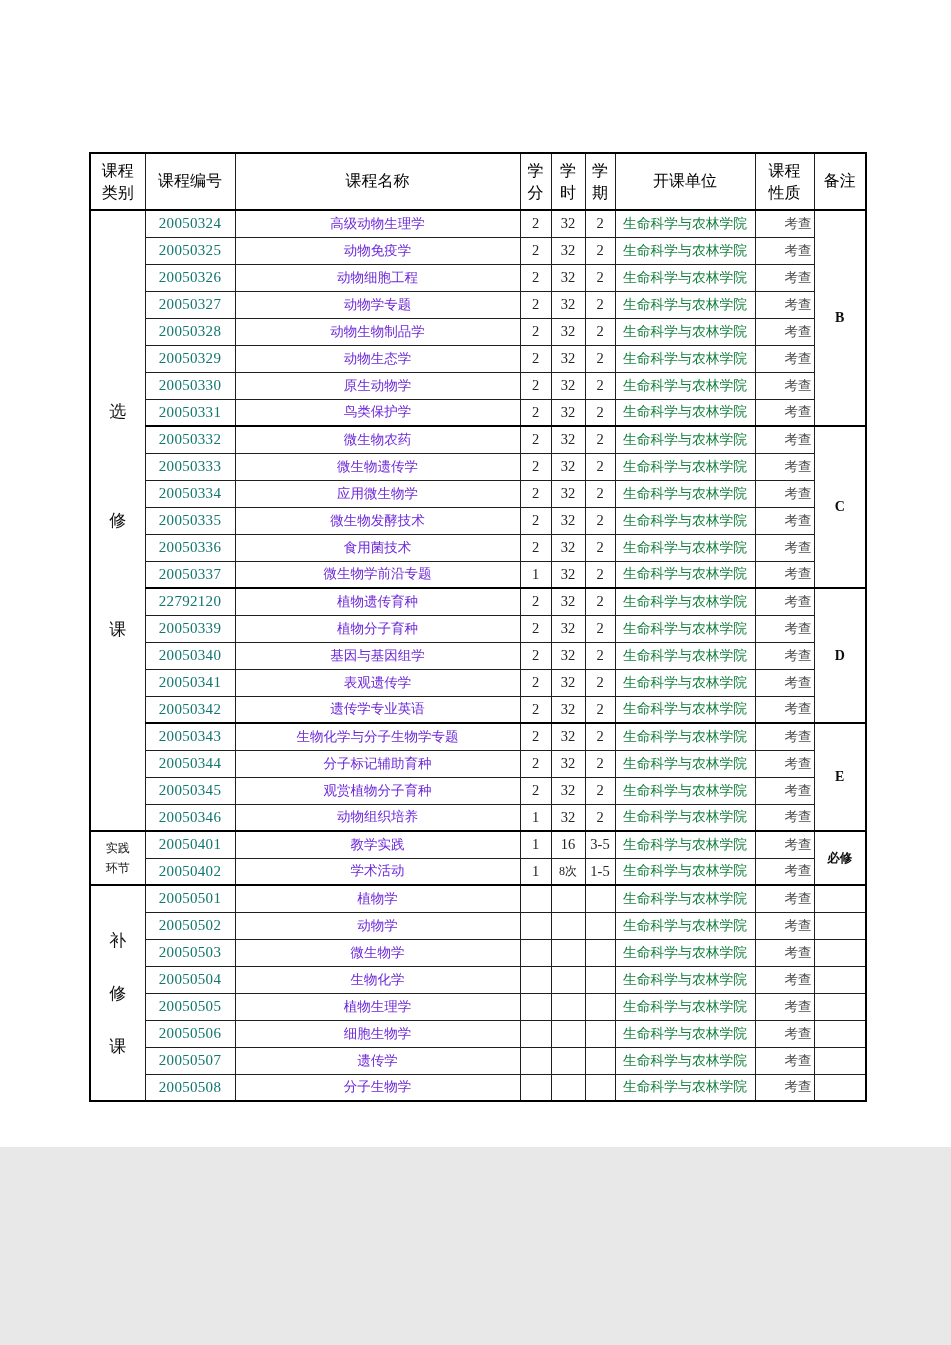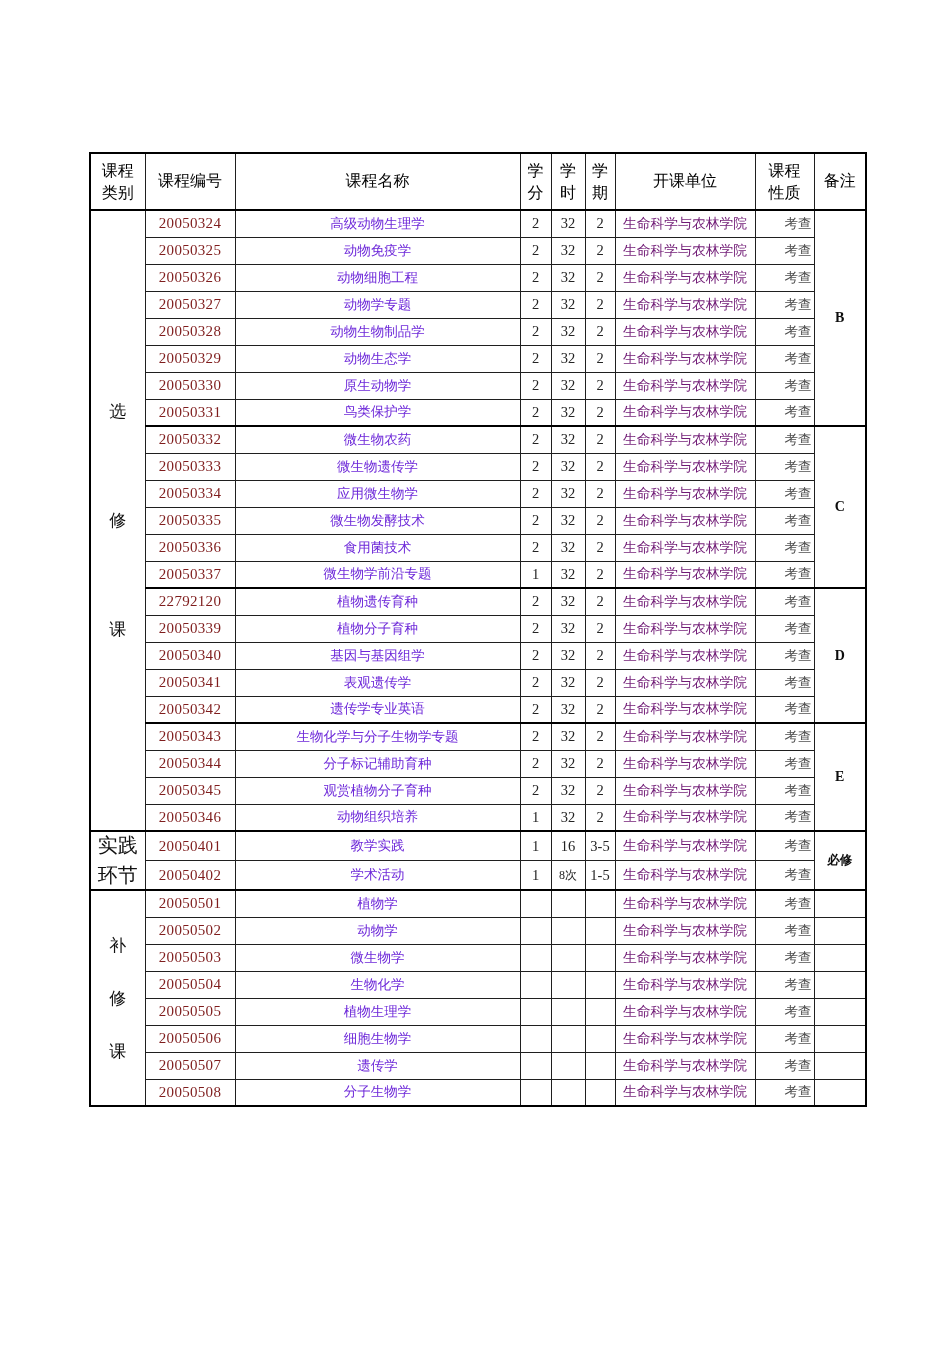--- a/index.html
+++ b/index.html
@@ -1,18 +1,18 @@
 <!DOCTYPE html>
 <html><head>
 <meta charset="utf-8">
 <style>
   html,body { margin:0; padding:0; background:#e8e8e8; }
   .page {
     position: relative;
-    width: 951px; height: 1345px;
+    width: 951px; height: 1147px;
     background: #ffffff;
     margin: 0 auto;
     font-family: "Liberation Serif", "DejaVu Serif", serif;
     color: #1a1a1a;
     overflow: hidden;
   }
   .table-wrap { position: absolute; left: 89px; top: 152px; }
   table.course-table {
     border-collapse: collapse;
     table-layout: fixed;
@@ -43,28 +43,28 @@
 
   td.cell-category {
     font-size: 17px; color: #111;
     vertical-align: middle;
   }
   td.cell-category .catbox {
     display: flex; flex-direction: column;
     align-items: center; justify-content: center;
   }
   td.cat-0 .catbox { gap: 86px; }
-  td.cat-1 .catbox { gap: 3px; font-size: 20px; align-items: center; }
+  td.cat-1 .catbox { gap: 3px; font-size: 12px; align-items: center; }
   td.cat-2 .catbox { gap: 30px; }
 
-  td.cell-code   { font-size: 15px; color: #7f1d1d; letter-spacing: 0.3px; }
+  td.cell-code   { font-size: 15px; color: #0f766e; letter-spacing: 0.3px; }
   td.cell-name   { font-size: 13.5px; color: #6d28d9; }
   td.cell-credit, td.cell-hours, td.cell-term { font-size: 14.5px; color: #232323; }
   td.cell-hours.small { font-size: 12px; font-weight: normal; }
-  td.cell-unit   { font-size: 13.8px; color: #701a75; padding: 0 1px; }
+  td.cell-unit   { font-size: 13.8px; color: #15803d; padding: 0 1px; }
   td.cell-nature { font-size: 13.5px; color: #4f4f4f; text-align: right; }
   td.cell-remark { font-size: 14px; font-weight: bold; color: #0d0d0d; }
   td.cell-remark.cn { font-size: 12.5px; }
 
   .notes {
     position: absolute;
     left: 89px; top: 1121px; width: 778px;
     font-size: 14.6px; line-height: 21.4px;
     color: #1c1c1c;
     text-align: justify;

